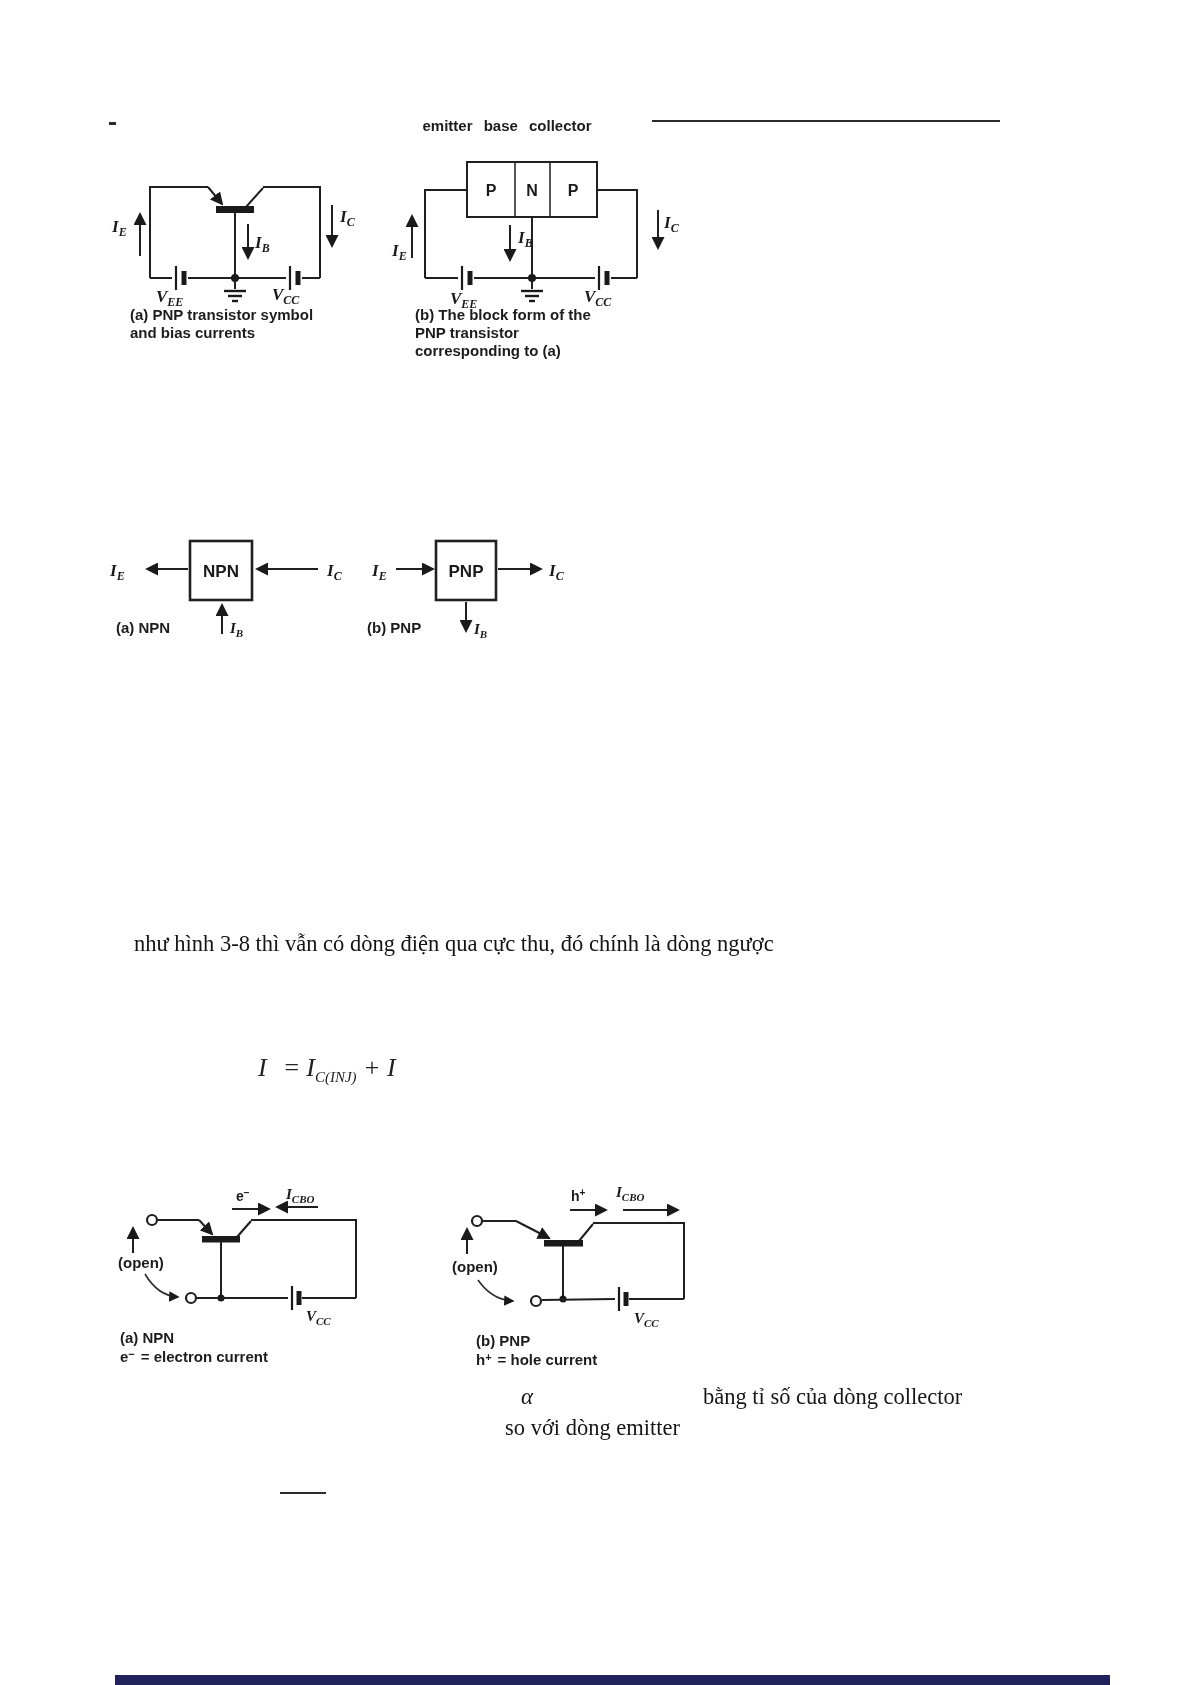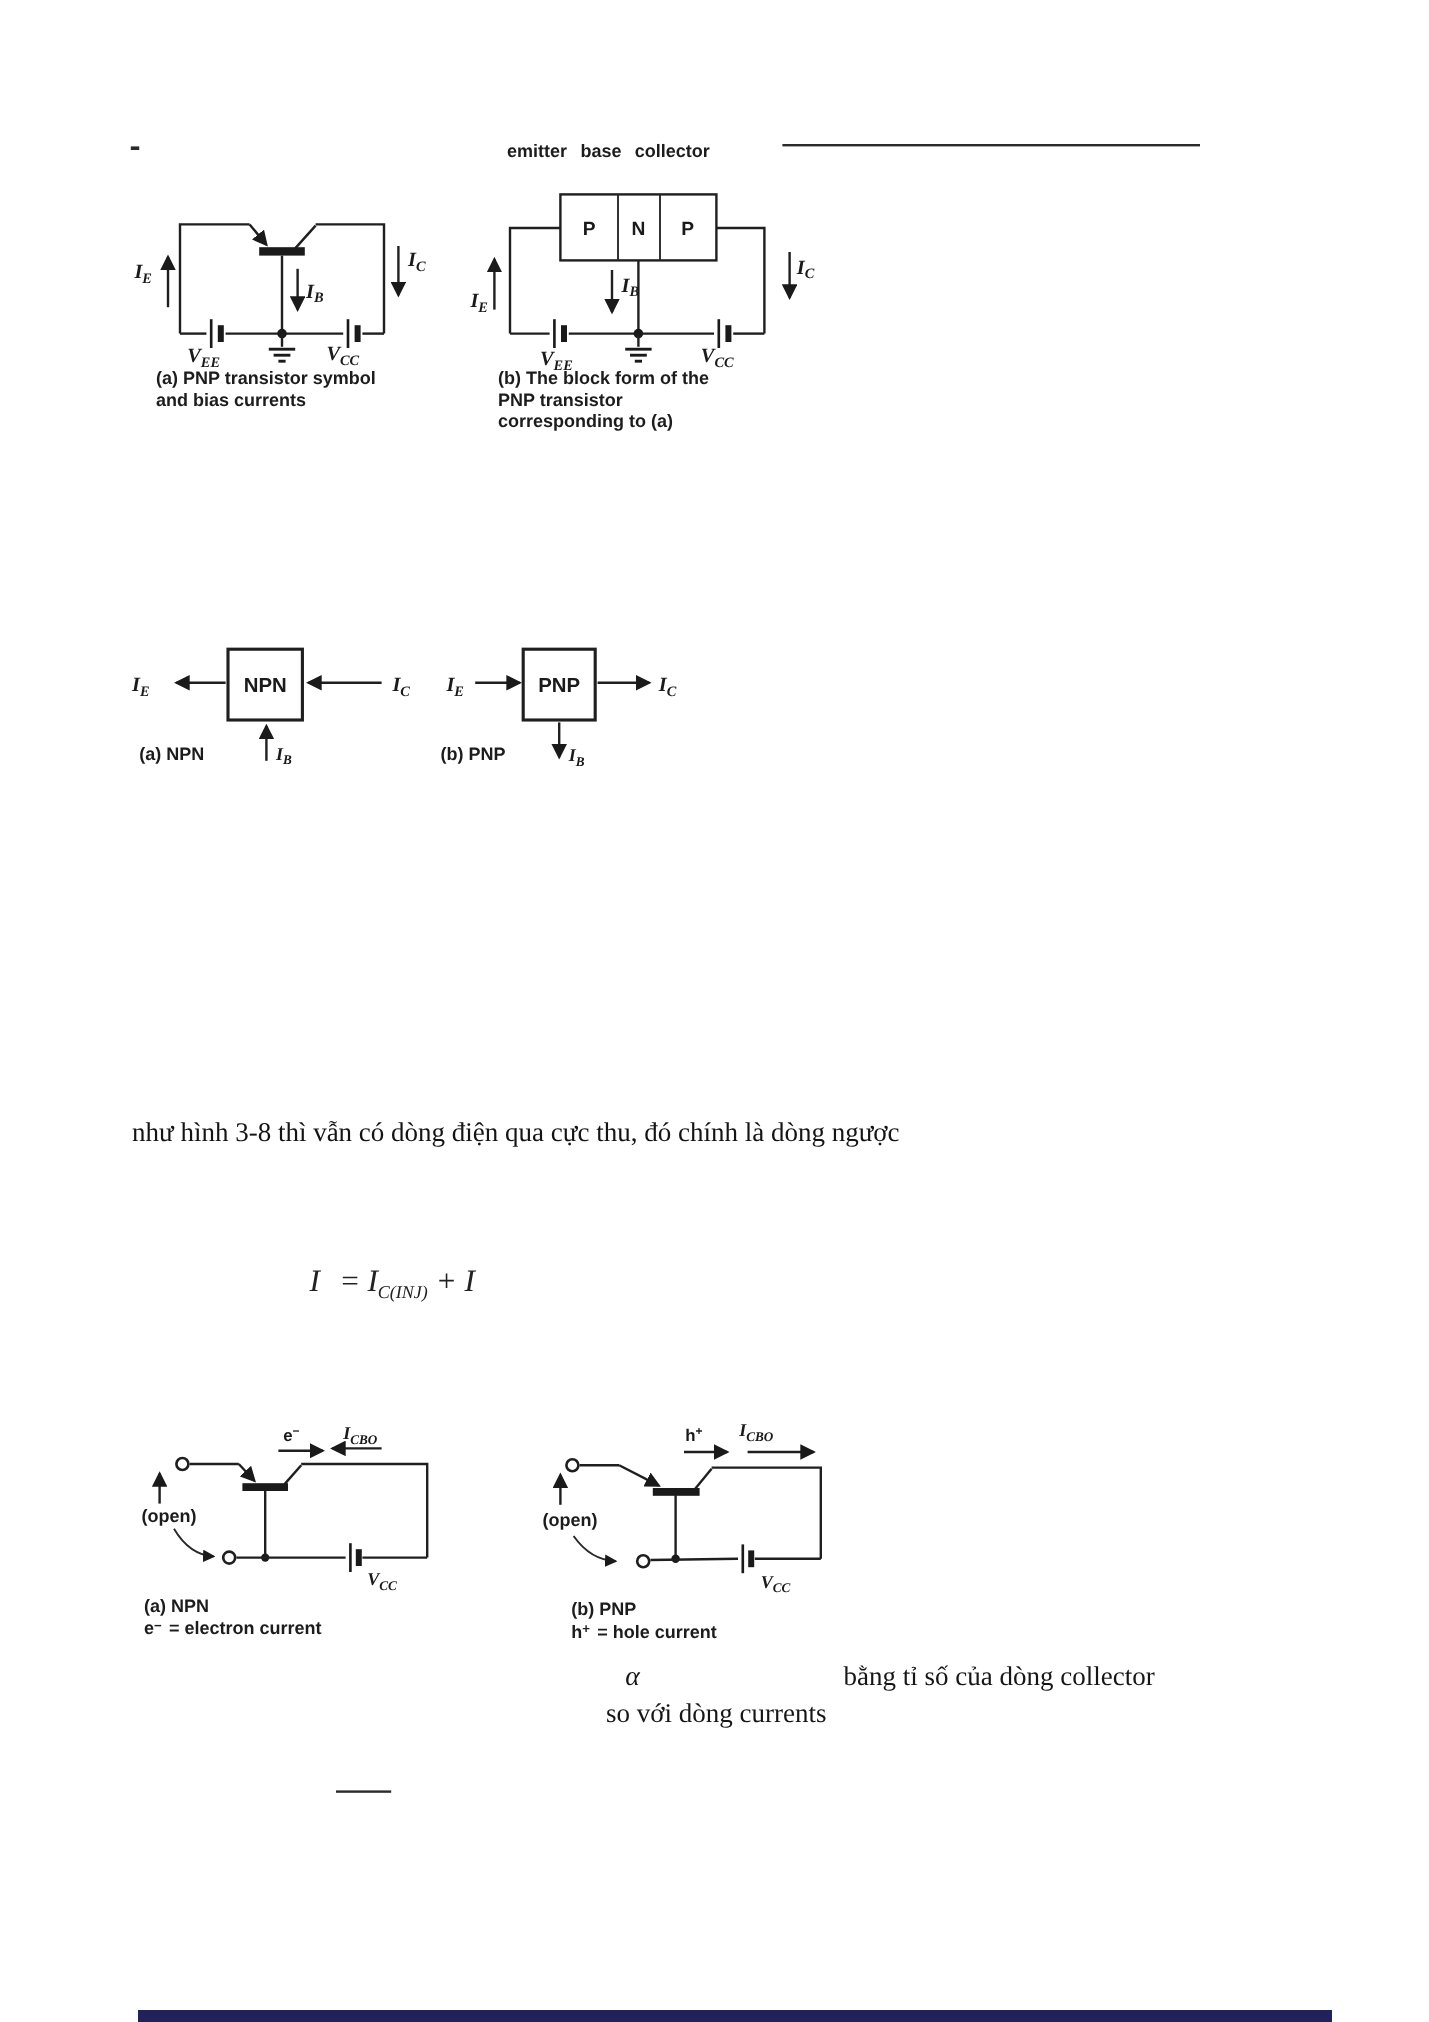--- a/index.html
+++ b/index.html
@@ -21,21 +21,21 @@
   .lbl-sm{font-family:"Liberation Serif",serif;font-style:italic;font-weight:bold;font-size:15px;}
   .lbl-sm .s{font-size:11px;}
   .cap{font-family:"Liberation Sans",sans-serif;font-weight:bold;font-size:15px;fill:#1c1c1c;}
   .boxlbl{font-family:"Liberation Sans",sans-serif;font-weight:bold;font-size:17px;}
   .blocklbl{font-family:"Liberation Sans",sans-serif;font-weight:bold;font-size:16px;}
   .carrier{font-family:"Liberation Sans",sans-serif;font-weight:bold;font-size:14px;}
   .carrier .sup{font-size:10px;}
   
   .para{position:absolute;left:110px;top:926px;width:958px;font-size:22.5px;line-height:35px;color:#141414;}
   .para .l1{text-align:justify;text-align-last:justify;padding-left:105px;}
-  .para .l2{text-align:left;}
+  .para .l2{text-align:left;margin-left:24px;}
   .jsym{font-style:italic;}
   .jsym sub{font-size:60%;font-style:italic;}
   .equation{position:absolute;left:258px;top:1053px;font-style:italic;font-size:26px;color:#222;}
   .equation sub{font-size:15px;font-style:italic;margin-top:32px;}
   .equation .gap1{display:inline-block;width:16px;}
   .equation .gap2{display:inline-block;width:6px;}
   .closing-alpha{position:absolute;left:521px;top:1384px;font-style:italic;font-size:23px;}
   .closing-1{position:absolute;left:703px;top:1384px;font-size:22.5px;text-align:right;}
   .closing-2{position:absolute;left:505px;top:1415px;font-size:22.5px;}
   .rule{position:absolute;background:#2b2b2b;}
@@ -251,19 +251,19 @@
       </g>
       <line class="wire" x1="629" y1="1299" x2="684" y2="1299"></line>
       <text class="lbl-sm" x="634" y="1323"><tspan>V</tspan><tspan class="s" dy="4">CC</tspan></text>
       <text class="cap" x="476" y="1346">(b) PNP</text>
       <text class="cap" x="476" y="1365"><tspan>h</tspan><tspan class="sup" dy="-4" font-size="11">+</tspan><tspan dy="4" dx="6">=  hole current</tspan></text>
     </g>
   </svg>
 
   <div class="closing-alpha">α</div>
   <div class="closing-1">bằng tỉ số của dòng collector</div>
-  <div class="closing-2">so với dòng currents</div>
+  <div class="closing-2">so với dòng emitter</div>
 
   <div class="rule abs" style="left:280px;top:1492px;width:46px;height:2px;"></div>
 
   <div class="bottom-bar"></div>
 
 </div>
 
 </body></html>

